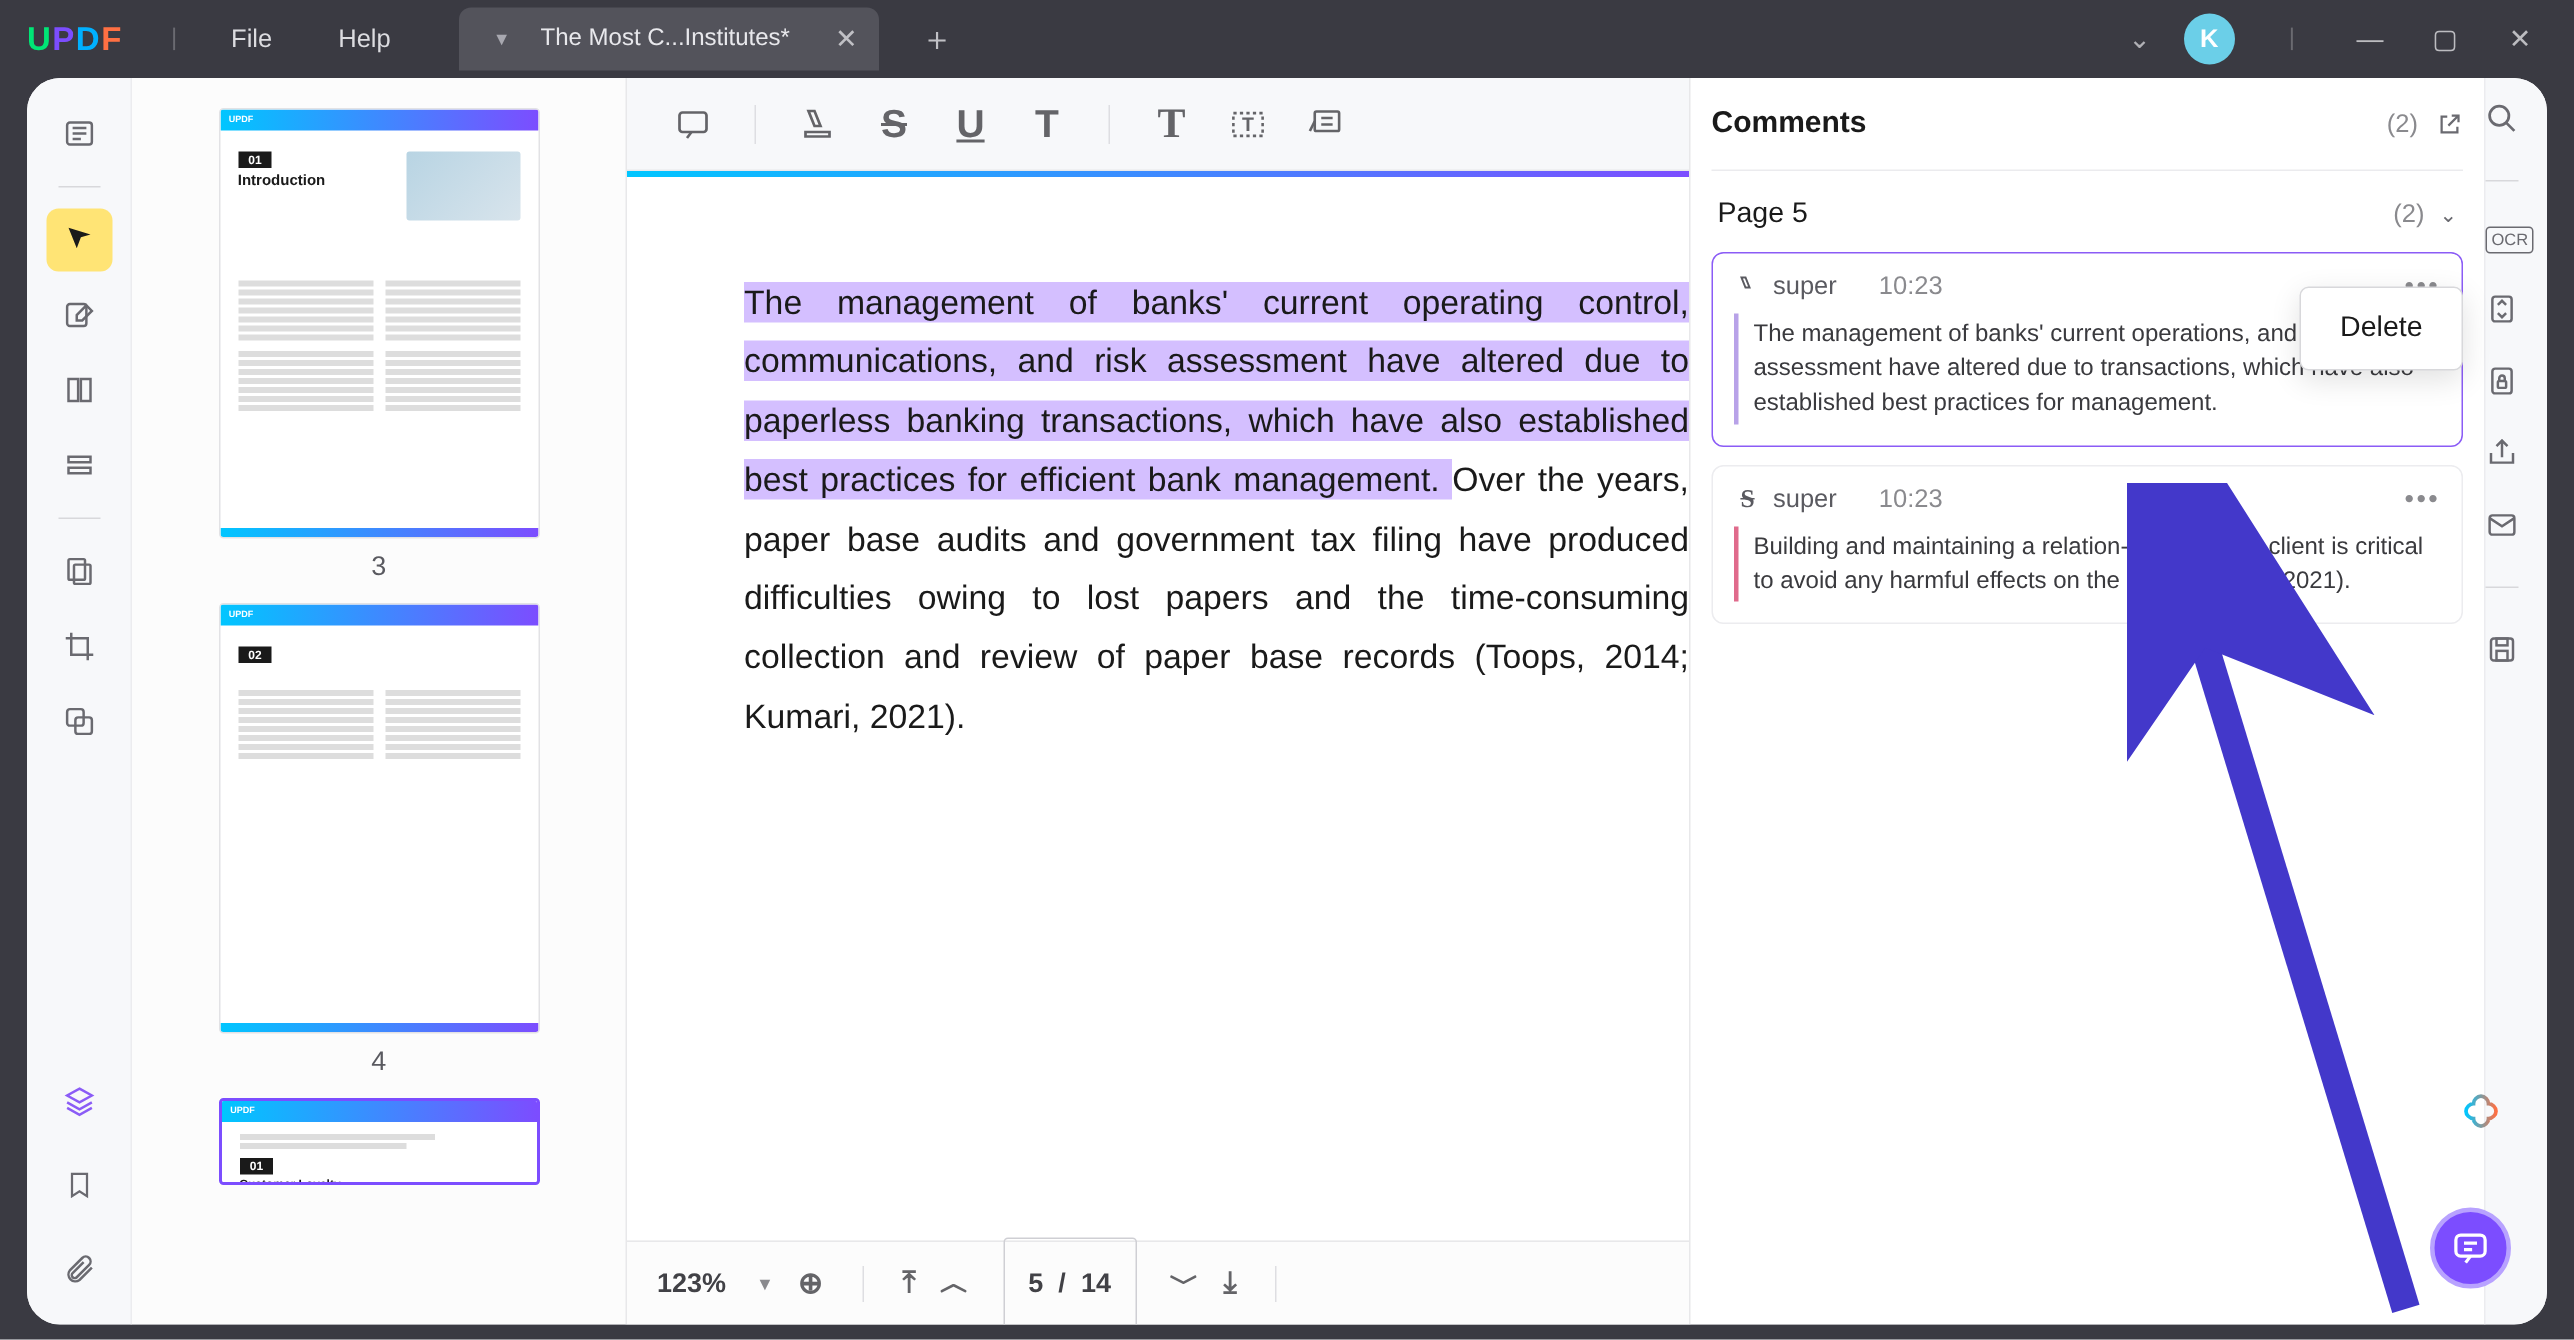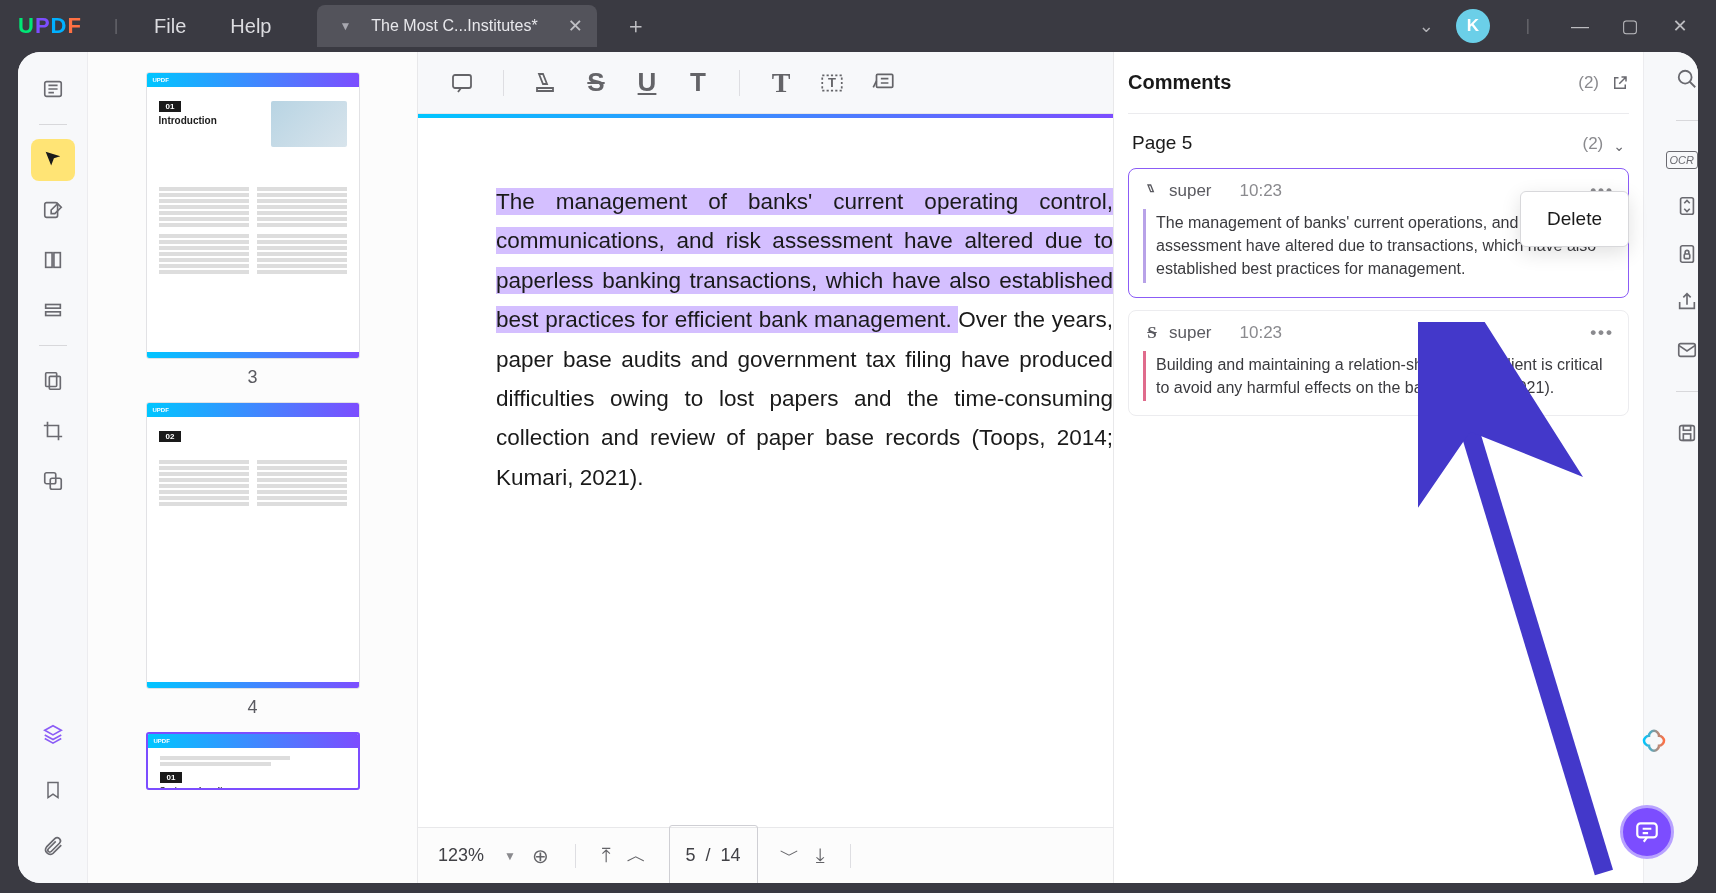--- a/index.html
+++ b/index.html
@@ -3,21 +3,21 @@
 <meta charset="utf-8">
 <style>
 * { margin: 0; padding: 0; box-sizing: border-box; font-family: -apple-system, BlinkMacSystemFont, "Segoe UI", Arial, sans-serif; }
 body { width: 1716px; height: 893px; background: #3a3a42; overflow: hidden; position: relative; }
 
 
 .title-bar { height: 52px; background: #3a3a42; display: flex; align-items: center; padding: 0 8px; color: #d0d0d5; }
 .logo { font-weight: 800; font-size: 22px; letter-spacing: 1px; margin: 0 18px 0 10px; }
 .logo .u { color: #00e676; } .logo .p { color: #7c4dff; } .logo .d { color: #00b0ff; } .logo .f { color: #ff7043; }
 .menu-sep { color: #6a6a70; margin: 0 14px; }
-.menu-item { padding: 0 22px; font-size: 20px; color: #dcdce0; cursor: pointer; }
+.menu-item { padding: 0 22px; font-size: 17px; color: #dcdce0; cursor: pointer; }
 .tab { height: 42px; display: flex; align-items: center; margin-left: 24px; padding: 0 14px 0 22px; border-top-left-radius: 8px; border-top-right-radius: 8px; background: #53535b; color: #e8e8ec; font-size: 16px; gap: 20px; position: relative; }
 .tab .drop { color: #a8a8b0; font-size: 12px; }
 .tab .close { color: #c0c0c5; font-size: 18px; margin-left: 10px; }
 .newtab { margin-left: 28px; color: #c0c0c5; font-size: 22px; }
 .title-right { margin-left: auto; display: flex; align-items: center; gap: 22px; padding-right: 14px; }
 .title-right .chev { color: #b0b0b5; font-size: 18px; }
 .avatar { width: 34px; height: 34px; background: #6bcfe8; border-radius: 50%; color: #fff; display:flex; align-items:center; justify-content:center; font-weight:600; font-size:17px; }
 .win-btn { color: #bcbcc0; font-size: 18px; width: 28px; text-align: center; }
 
 
@@ -51,49 +51,49 @@
 .editor { flex: 1; display: flex; flex-direction: column; min-width: 0; position: relative; background:#f7f8fa; }
 .toolbar { height: 62px; display: flex; align-items: center; padding: 0 20px; gap: 3px; border-bottom: 1px solid #e8e8ea; }
 .tool { width: 48px; height: 44px; display:flex; align-items:center; justify-content:center; color:#646468; font-size:22px; border-radius:6px; }
 .tool-sep { width:1px; height:26px; background: #dedee2; margin: 0 14px; }
 .doc-area { flex:1; overflow:hidden; background:#f7f8fa; }
 .page { background:#fff; border-top: 4px solid; border-image: linear-gradient(90deg,#00c6ff,#7c4dff) 1; padding: 64px 0 20px 78px; font-size:22.5px; color:#1a1a1a; line-height: 1.75; height: 100%;}
 .page p { margin-bottom: 36px; text-align: justify; }
 .hl { background: #d4bfff; padding: 1px 0; }
 
 
-.pagectrl { height: 56px; border-top: 1px solid #e8e8ea; display:flex; align-items:center; padding: 0 20px; gap: 16px; color:#646468; background: #fcfcfc; }
+.pagectrl { height: 56px; border-top: 1px solid #e8e8ea; display:flex; align-items:center; padding: 0 20px; gap: 16px; color:#646468; background: #fcfcfc; font-weight: bold; }
 .zoom { font-size:18px; color:#414146; margin-right:4px;}
 .zchev { font-size:12px; color:#8a8a8e;}
 .pc-btn { font-size: 20px; color: #646468; }
 .page-ind { border:1px solid #cfcfd4; padding: 19px 16px; font-size: 18px; color:#414146; border-radius:3px; margin: 0 6px;}
 .pc-sep { width:1px; height:24px; background: #dedee2; margin: 0 10px;}
 
 
 .comments { width: 530px; background: #fff; border-left: 1px solid #e8e8ea; display:flex; flex-direction:column; padding: 0 14px; position:relative; }
 .c-head { height: 62px; display:flex; align-items:center; border-bottom: 1px solid #ebebee; }
 .c-title { font-size: 20px; font-weight: 600; color: #1a1a1a; }
 .c-count { margin-left:auto; color: #8a8a8e; font-size: 17px; }
 .c-pop { margin-left: 12px; color:#6a6a70; font-size:18px; }
-.c-pagehead { display:flex; align-items:flex-end; padding: 18px 4px 14px; font-size:19px; color:#1a1a1a; }
+.c-pagehead { display:flex; align-items:center; padding: 18px 4px 14px; font-size:19px; color:#1a1a1a; }
 .c-pagehead .cnt { margin-left:auto; color:#8a8a8e; font-size:17px; margin-right:10px;}
 .c-pagehead .chev { color:#6a6a70; font-size:14px;}
 .c-item { border:1px solid #ececef; border-radius: 8px; padding: 12px 14px 14px; margin-bottom: 12px; position:relative; }
 .c-item.active { border: 1.5px solid #8b5cf6; }
 .c-meta { display:flex; align-items:center; gap:8px; font-size:17px; color:#5a5a60; margin-bottom:8px;}
 .c-meta .typ { width:18px; height:18px; display:inline-flex; align-items:center; justify-content:center; }
 .c-meta .author { font-weight:400;}
 .c-meta .time { color:#8a8a8e;margin-left:20px;}
 .c-more { margin-left:auto; color:#8a8a8e; letter-spacing:2px; font-weight:700;}
 .c-quote { border-left: 3px solid #b8a2e8; padding: 2px 8px 2px 10px; font-size: 16px; color:#3a3a3e; line-height: 1.45; }
 .c-quote.pink { border-color: #e06b8c; }
 .context-menu { position:absolute; top: 22px; right: -1px; background:#fff; border:1px solid #d8d8db; box-shadow: 0 6px 20px rgba(0,0,0,.12); border-radius:6px; padding: 16px 26px; font-size: 19px; color:#1a1a1a; z-index:5;}
 
 
-.rail-right { width:55px; background:#f7f8fa; border-left:1px solid #ececef; display:flex; flex-direction:column; align-items:flex-end; padding-top:16px; gap: 26px; font-style: italic; }
+.rail-right { width:42px; background:#f7f8fa; border-left:1px solid #ececef; display:flex; flex-direction:column; align-items:flex-start; padding-top:16px; gap: 26px; }
 .rr-btn { color:#6a6a70; font-size:20px; }
 .rr-div { width: 22px; height:1px; background: #d8d8db; margin: 4px 0;}
 
 
 .arrow { position:absolute; top: 270px; right: 60px; width: 220px; height: 560px; z-index: 10; pointer-events:none;}
 .fab-ai { position:absolute; bottom: 125px; right: 28px; width: 32px; height: 32px; display:flex; align-items:center; justify-content:center; }
 .fab-comment { position:absolute; bottom: 24px; right: 24px; width: 54px; height: 54px; background:#7c4dff; border-radius:50%; display:flex; align-items:center; justify-content:center; color:#fff; font-size:24px; border: 3px solid #b8a2ff;}
 
 svg { display:block; }
 </style>

